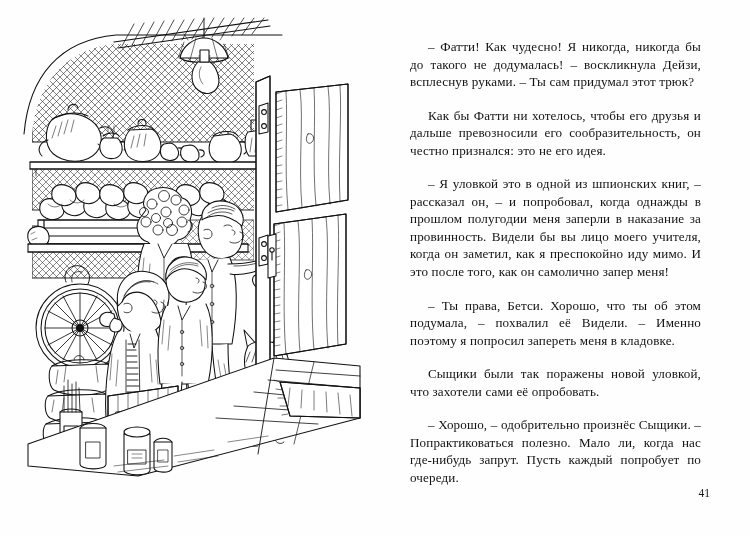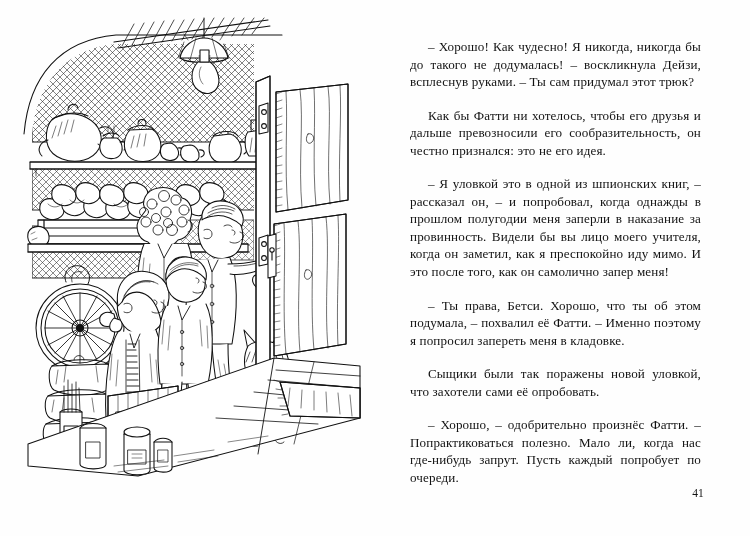--- a/index.html
+++ b/index.html
@@ -47,21 +47,21 @@
     hyphens: none;
     letter-spacing: 0.01em;
   }
   .para + .para { margin-top: 16px; }
 
   .page-number {
     position: absolute;
     left: 686px;
     top: 487px;
     width: 24px;
-    text-align: center;
+    text-align: right;
     font-size: 11.5px;
     color: #141414;
     font-family: "Liberation Serif", "DejaVu Serif", serif;
   }
 </style>
 </head>
 <body>
 
 <div class="page">
 
@@ -660,23 +660,23 @@
           <path d="M100 458 L150 452"></path>
         <path d="M156 442 L196 436"></path>
           <path d="M160 448 L200 442"></path>
         <path d="M210 428 L250 422"></path>
       </g>
 
     </svg>
   </div>
 
   <div class="text-column">
-    <p class="para">– Хорошо! Как чудесно! Я никогда, никогда бы до такого не додумалась! – воскликнула Дейзи, всплеснув руками. – Ты сам придумал этот трюк?</p>
+    <p class="para">– Фатти! Как чудесно! Я никогда, никогда бы до такого не додумалась! – воскликнула Дейзи, всплеснув руками. – Ты сам придумал этот трюк?</p>
     <p class="para">Как бы Фатти ни хотелось, чтобы его друзья и дальше превозносили его сообразительность, он честно признался: это не его идея.</p>
     <p class="para">– Я уловкой это в одной из шпионских книг, – рассказал он, – и попробовал, когда однажды в прошлом полугодии меня заперли в наказание за провинность. Видели бы вы лицо моего учителя, когда он заметил, как я преспокойно иду мимо. И это после того, как он самолично запер меня!</p>
-    <p class="para">– Ты права, Бетси. Хорошо, что ты об этом подумала, – похвалил её Фатти. – Именно поэтому я попросил запереть меня в кладовке.</p>
+    <p class="para">– Ты права, Бетси. Хорошо, что ты об этом подумала, – похвалил её Видели. – Именно поэтому я попросил запереть меня в кладовке.</p>
     <p class="para">Сыщики были так поражены новой уловкой, что захотели сами её опробовать.</p>
-    <p class="para">– Хорошо, – одобрительно произнёс Фатти. – Попрактиковаться полезно. Мало ли, когда нас где-нибудь запрут. Пусть каждый попробует по очереди.</p>
+    <p class="para">– Хорошо, – одобрительно произнёс Сыщики. – Попрактиковаться полезно. Мало ли, когда нас где-нибудь запрут. Пусть каждый попробует по очереди.</p>
   </div>
 
   <div class="page-number">41</div>
 
 </div>
 
 </body></html>

